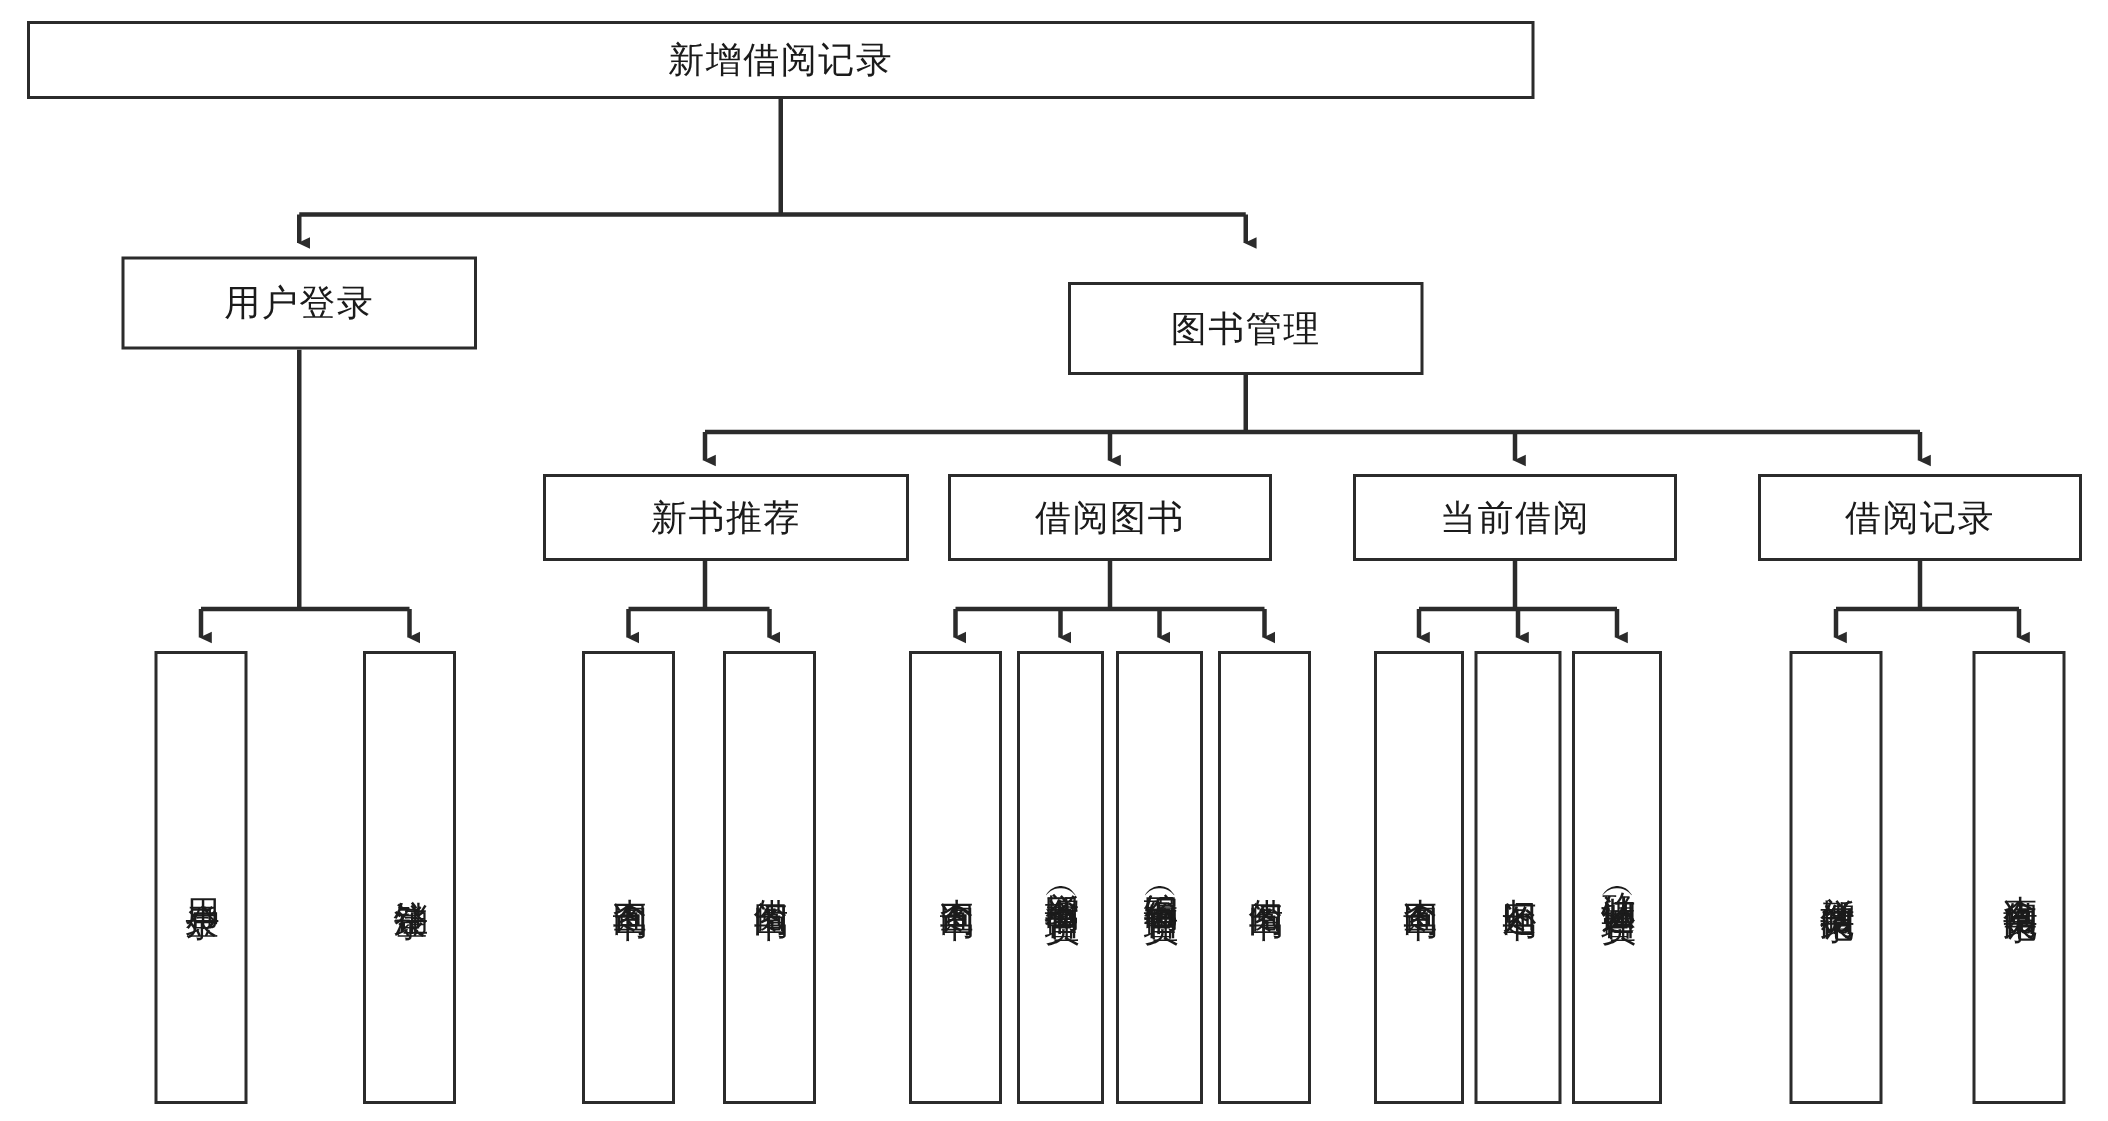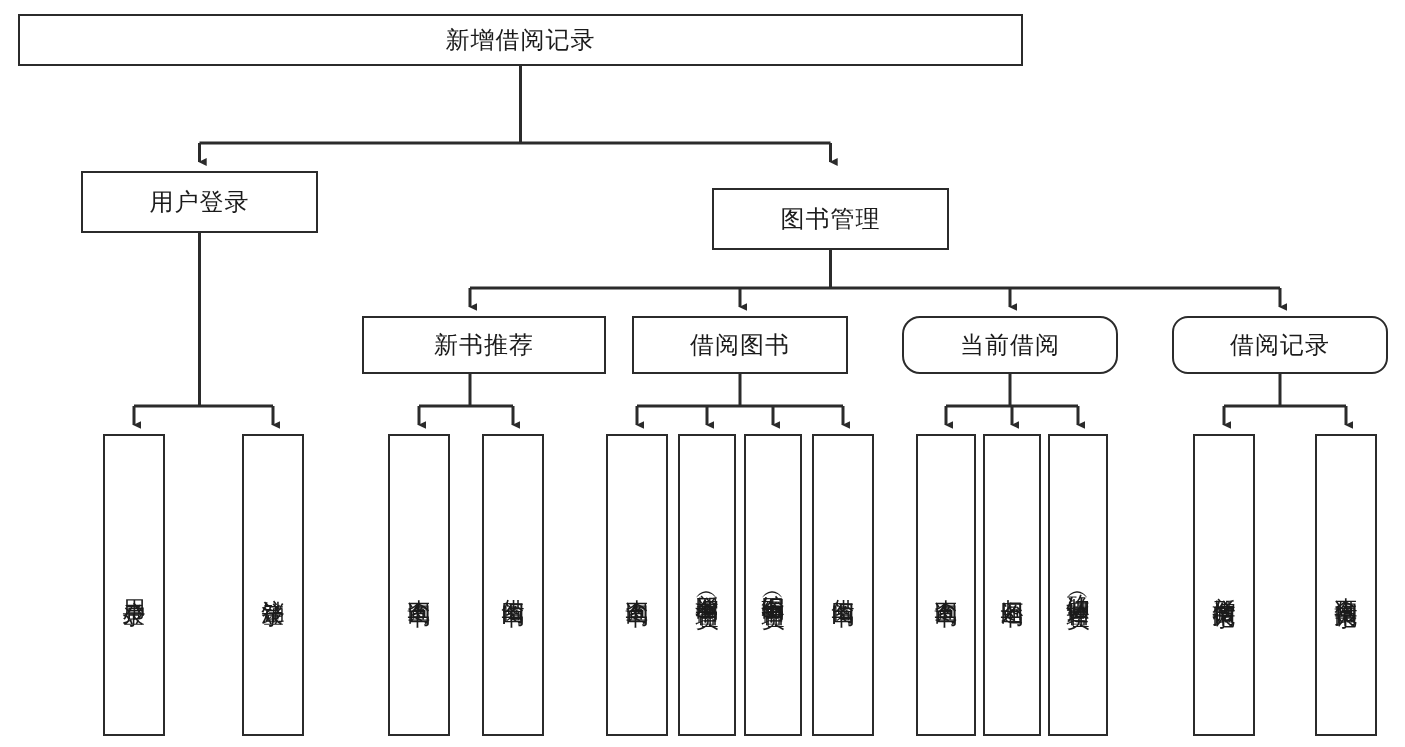--- a/index.html
+++ b/index.html
@@ -117,24 +117,24 @@
       </div>
       <div class="node-box" style="left: 712px; top: 188px; width: 237px; height: 62px;">
         <span class="node-label-h">图书管理</span>
       </div>
       <div class="node-box" style="left: 362px; top: 316px; width: 244px; height: 58px;">
         <span class="node-label-h">新书推荐</span>
       </div>
       <div class="node-box" style="left: 632px; top: 316px; width: 216px; height: 58px;">
         <span class="node-label-h">借阅图书</span>
       </div>
-      <div class="node-box" style="left: 902px; top: 316px; width: 216px; height: 58px; border-radius: 18px;">
+      <div class="node-box" style="left: 902px; top: 316px; width: 216px; height: 58px;">
         <span class="node-label-h">当前借阅</span>
       </div>
-      <div class="node-box" style="left: 1172px; top: 316px; width: 216px; height: 58px; border-radius: 16px;">
+      <div class="node-box" style="left: 1172px; top: 316px; width: 216px; height: 58px;">
         <span class="node-label-h">借阅记录</span>
       </div>
       <div class="node-box" style="left: 103px; top: 434px; width: 62px; height: 302px;">
         <span class="node-label-v">用户登录</span>
       </div>
       <div class="node-box" style="left: 242px; top: 434px; width: 62px; height: 302px;">
         <span class="node-label-v">注销登录</span>
       </div>
       <div class="node-box" style="left: 388px; top: 434px; width: 62px; height: 302px;">
         <span class="node-label-v">查询图书</span>

